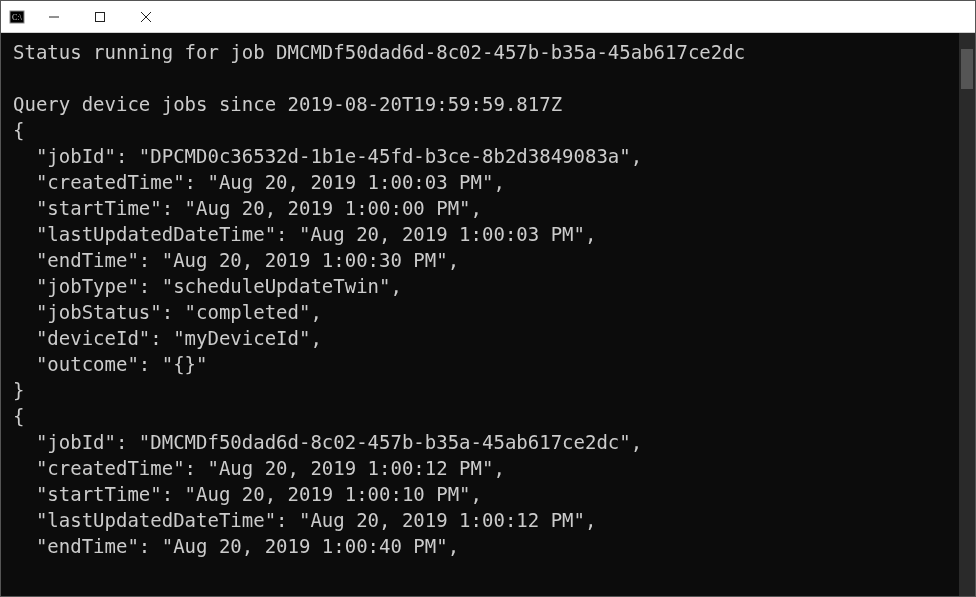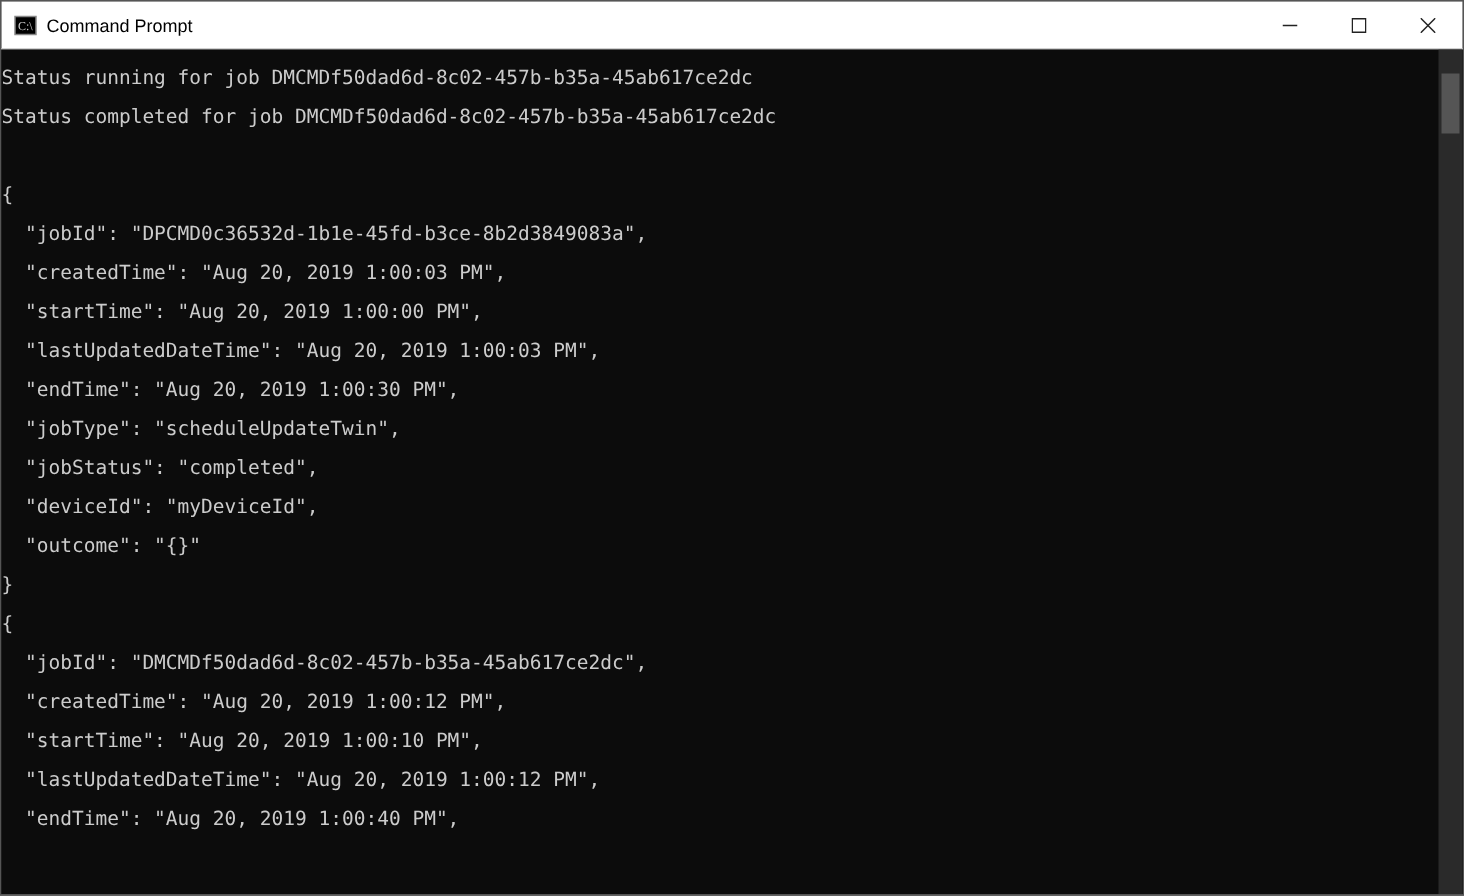--- a/index.html
+++ b/index.html
@@ -41,23 +41,23 @@
     .win-btn svg { width: 10px; height: 10px; stroke: #222; stroke-width: 1; fill: none; }
     .console-wrap {
       flex: 1;
       background: #0c0c0c;
       position: relative;
       overflow: hidden;
     }
     .console {
       position: absolute;
       left: 0; right: 16px; top: 0; bottom: 0;
-      padding: 0 0 0 0;
+      padding: 0 0 0 12px;
       font-family: Consolas, "Lucida Console", monospace;
-      font-size: 13px;
+      font-size: 19px;
       line-height: 13px;
       color: #cccccc;
       white-space: pre;
     }
     .scrollbar {
       position: absolute;
       right: 0; top: 0; bottom: 0;
       width: 16px;
       background: #2a2a2a;
     }
@@ -74,21 +74,20 @@
 <body>
 
 <div class="window">
   <div class="titlebar">
     <span class="titlebar-icon">
       <svg viewBox="0 0 16 16">
         <rect x="1" y="2" width="14" height="12" fill="#000" stroke="#888" stroke-width="1"></rect>
         <text x="3" y="11" font-size="8" fill="#ccc" font-family="Consolas">C:\</text>
       </svg>
     </span>
-    <span class="titlebar-title">Command Prompt</span>
     <div class="win-controls">
       <div class="win-btn">
         <svg viewBox="0 0 10 10">
             <line x1="0" y1="5" x2="10" y2="5"></line>
           </svg>
       </div>
       <div class="win-btn">
         <svg viewBox="0 0 10 10">
             <rect x="0.5" y="0.5" width="9" height="9"></rect>
           </svg>
@@ -98,22 +97,22 @@
             <line x1="0" y1="0" x2="10" y2="10"></line>
             <line x1="10" y1="0" x2="0" y2="10"></line>
           </svg>
       </div>
     </div>
   </div>
 
   <div class="console-wrap">
     <div class="console">
 <span class="line">Status running for job DMCMDf50dad6d-8c02-457b-b35a-45ab617ce2dc</span>
-<span class="line">Status completed for job DMCMDf50dad6d-8c02-457b-b35a-45ab617ce2dc</span>
 <span class="line"> </span>
+<span class="line">Query device jobs since 2019-08-20T19:59:59.817Z</span>
 <span class="line">{</span>
 <span class="line">  "jobId": "DPCMD0c36532d-1b1e-45fd-b3ce-8b2d3849083a",</span>
 <span class="line">  "createdTime": "Aug 20, 2019 1:00:03 PM",</span>
 <span class="line">  "startTime": "Aug 20, 2019 1:00:00 PM",</span>
 <span class="line">  "lastUpdatedDateTime": "Aug 20, 2019 1:00:03 PM",</span>
 <span class="line">  "endTime": "Aug 20, 2019 1:00:30 PM",</span>
 <span class="line">  "jobType": "scheduleUpdateTwin",</span>
 <span class="line">  "jobStatus": "completed",</span>
 <span class="line">  "deviceId": "myDeviceId",</span>
 <span class="line">  "outcome": "{}"</span>

